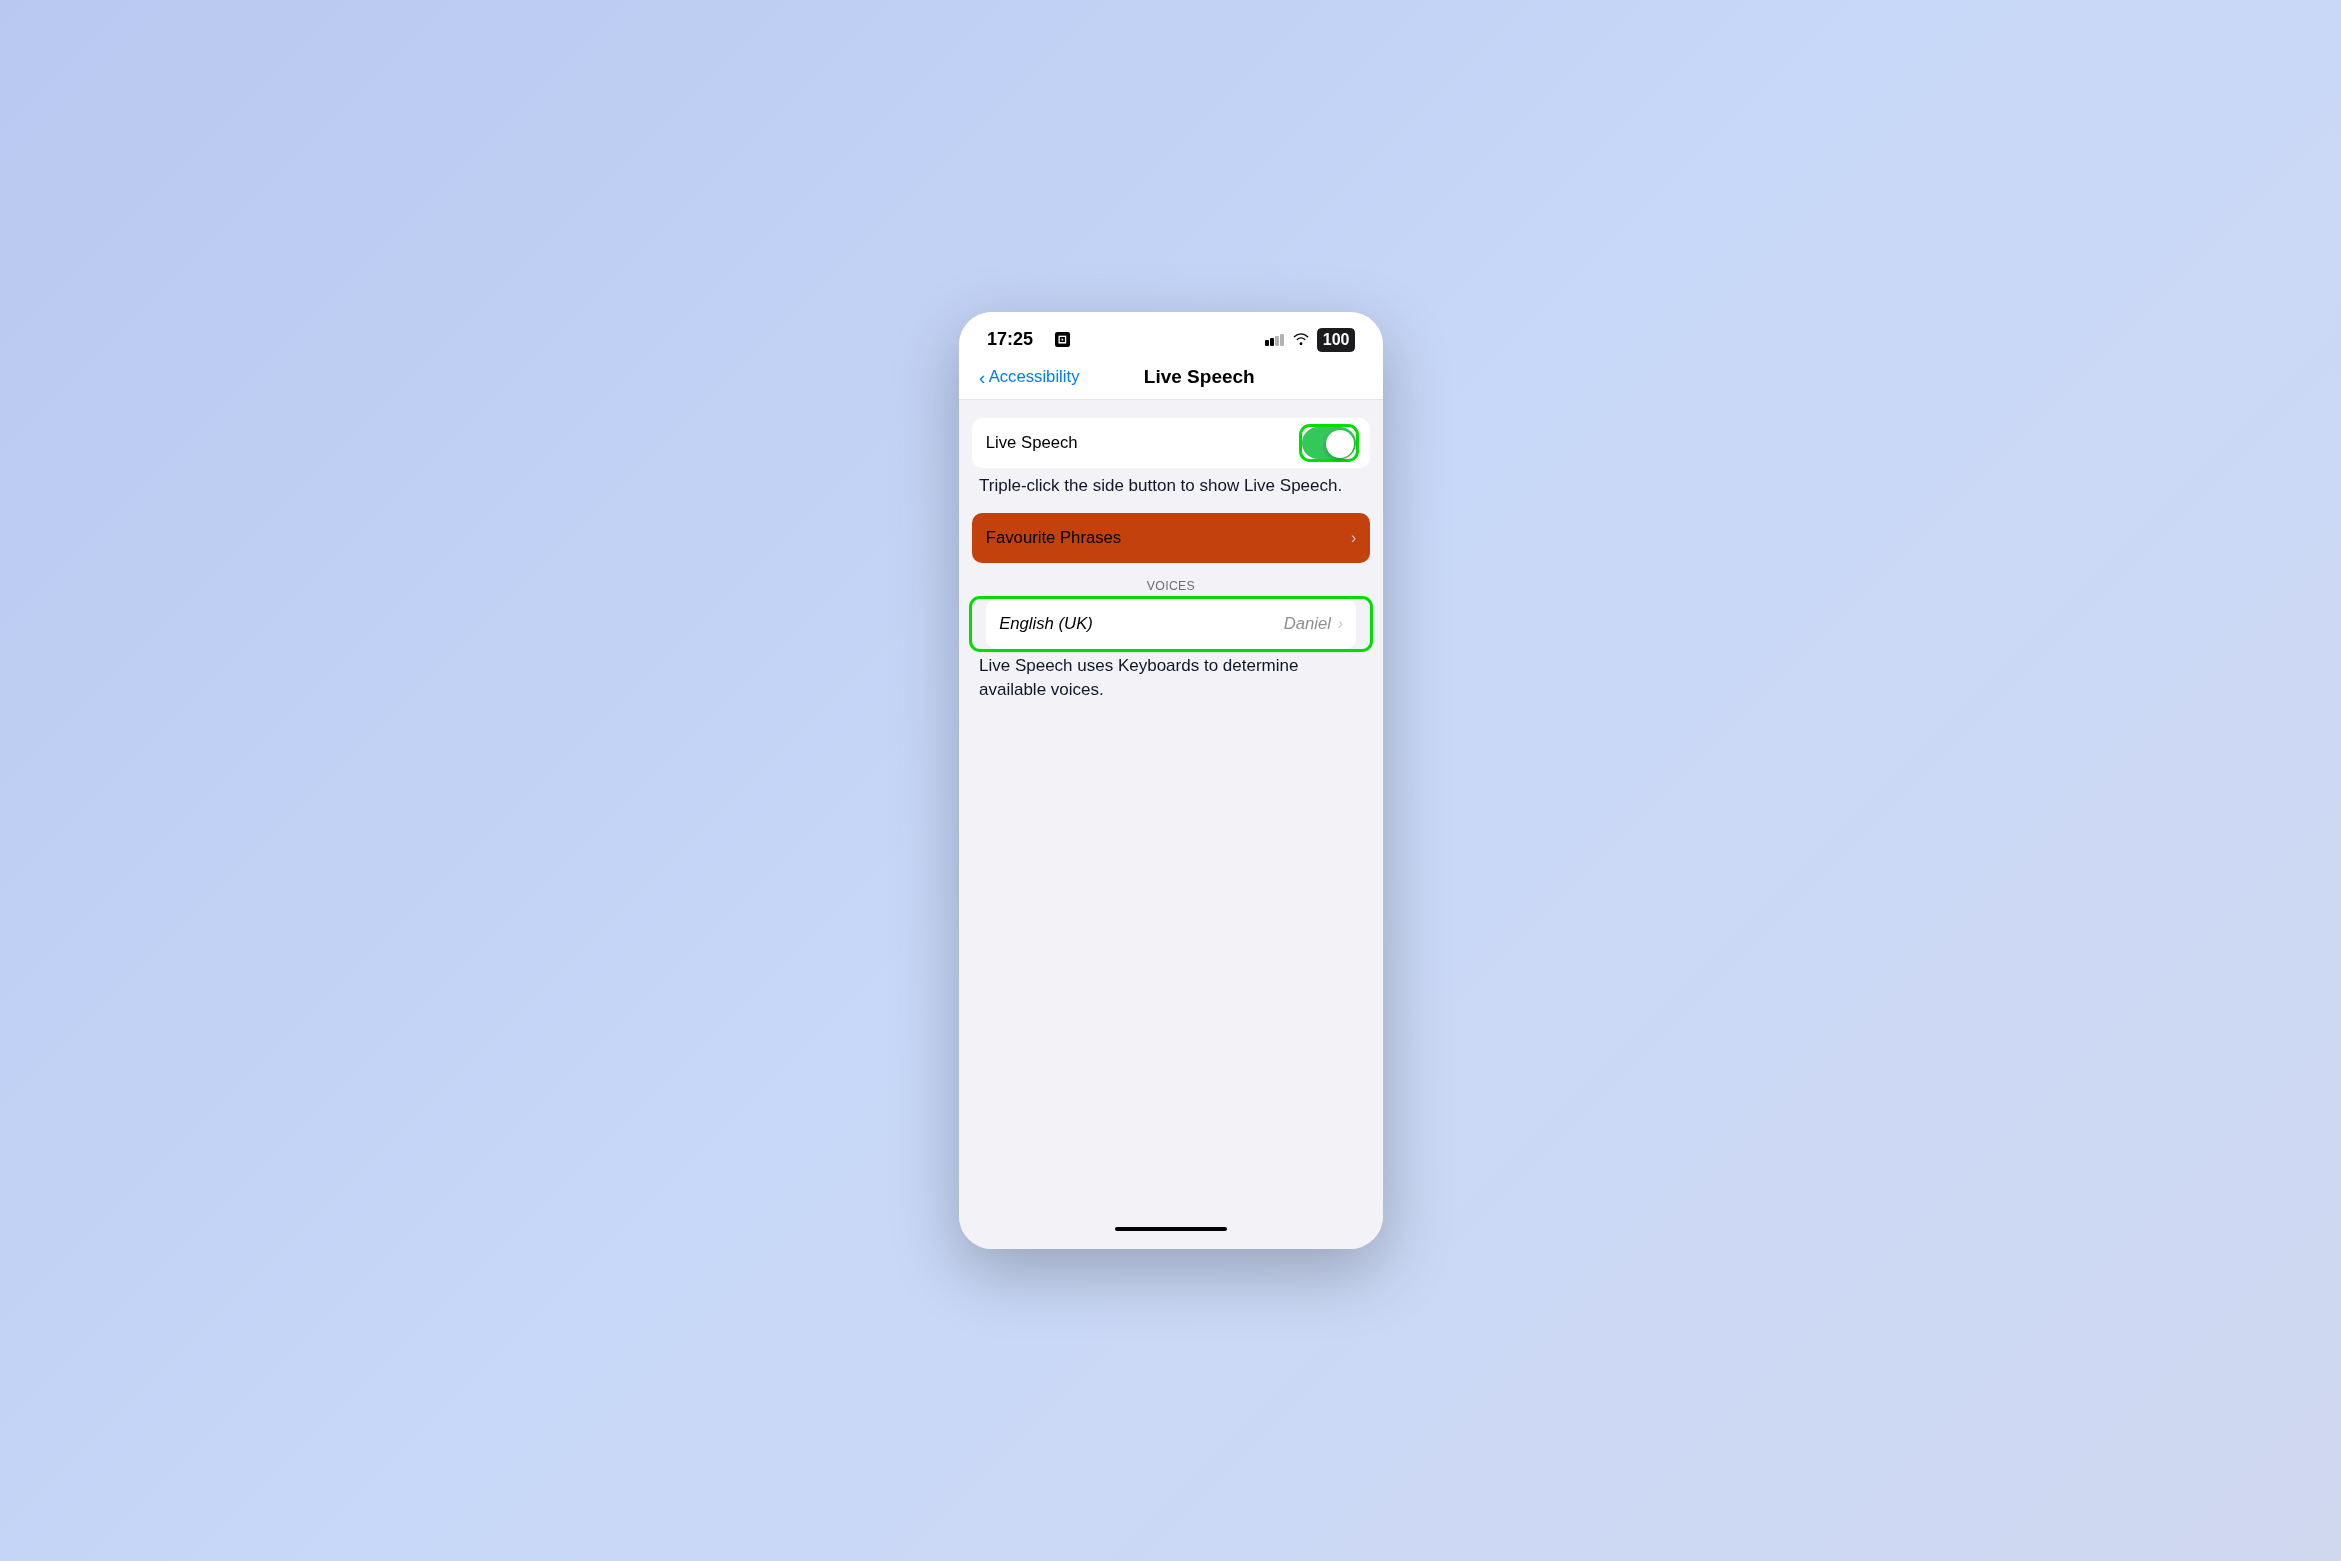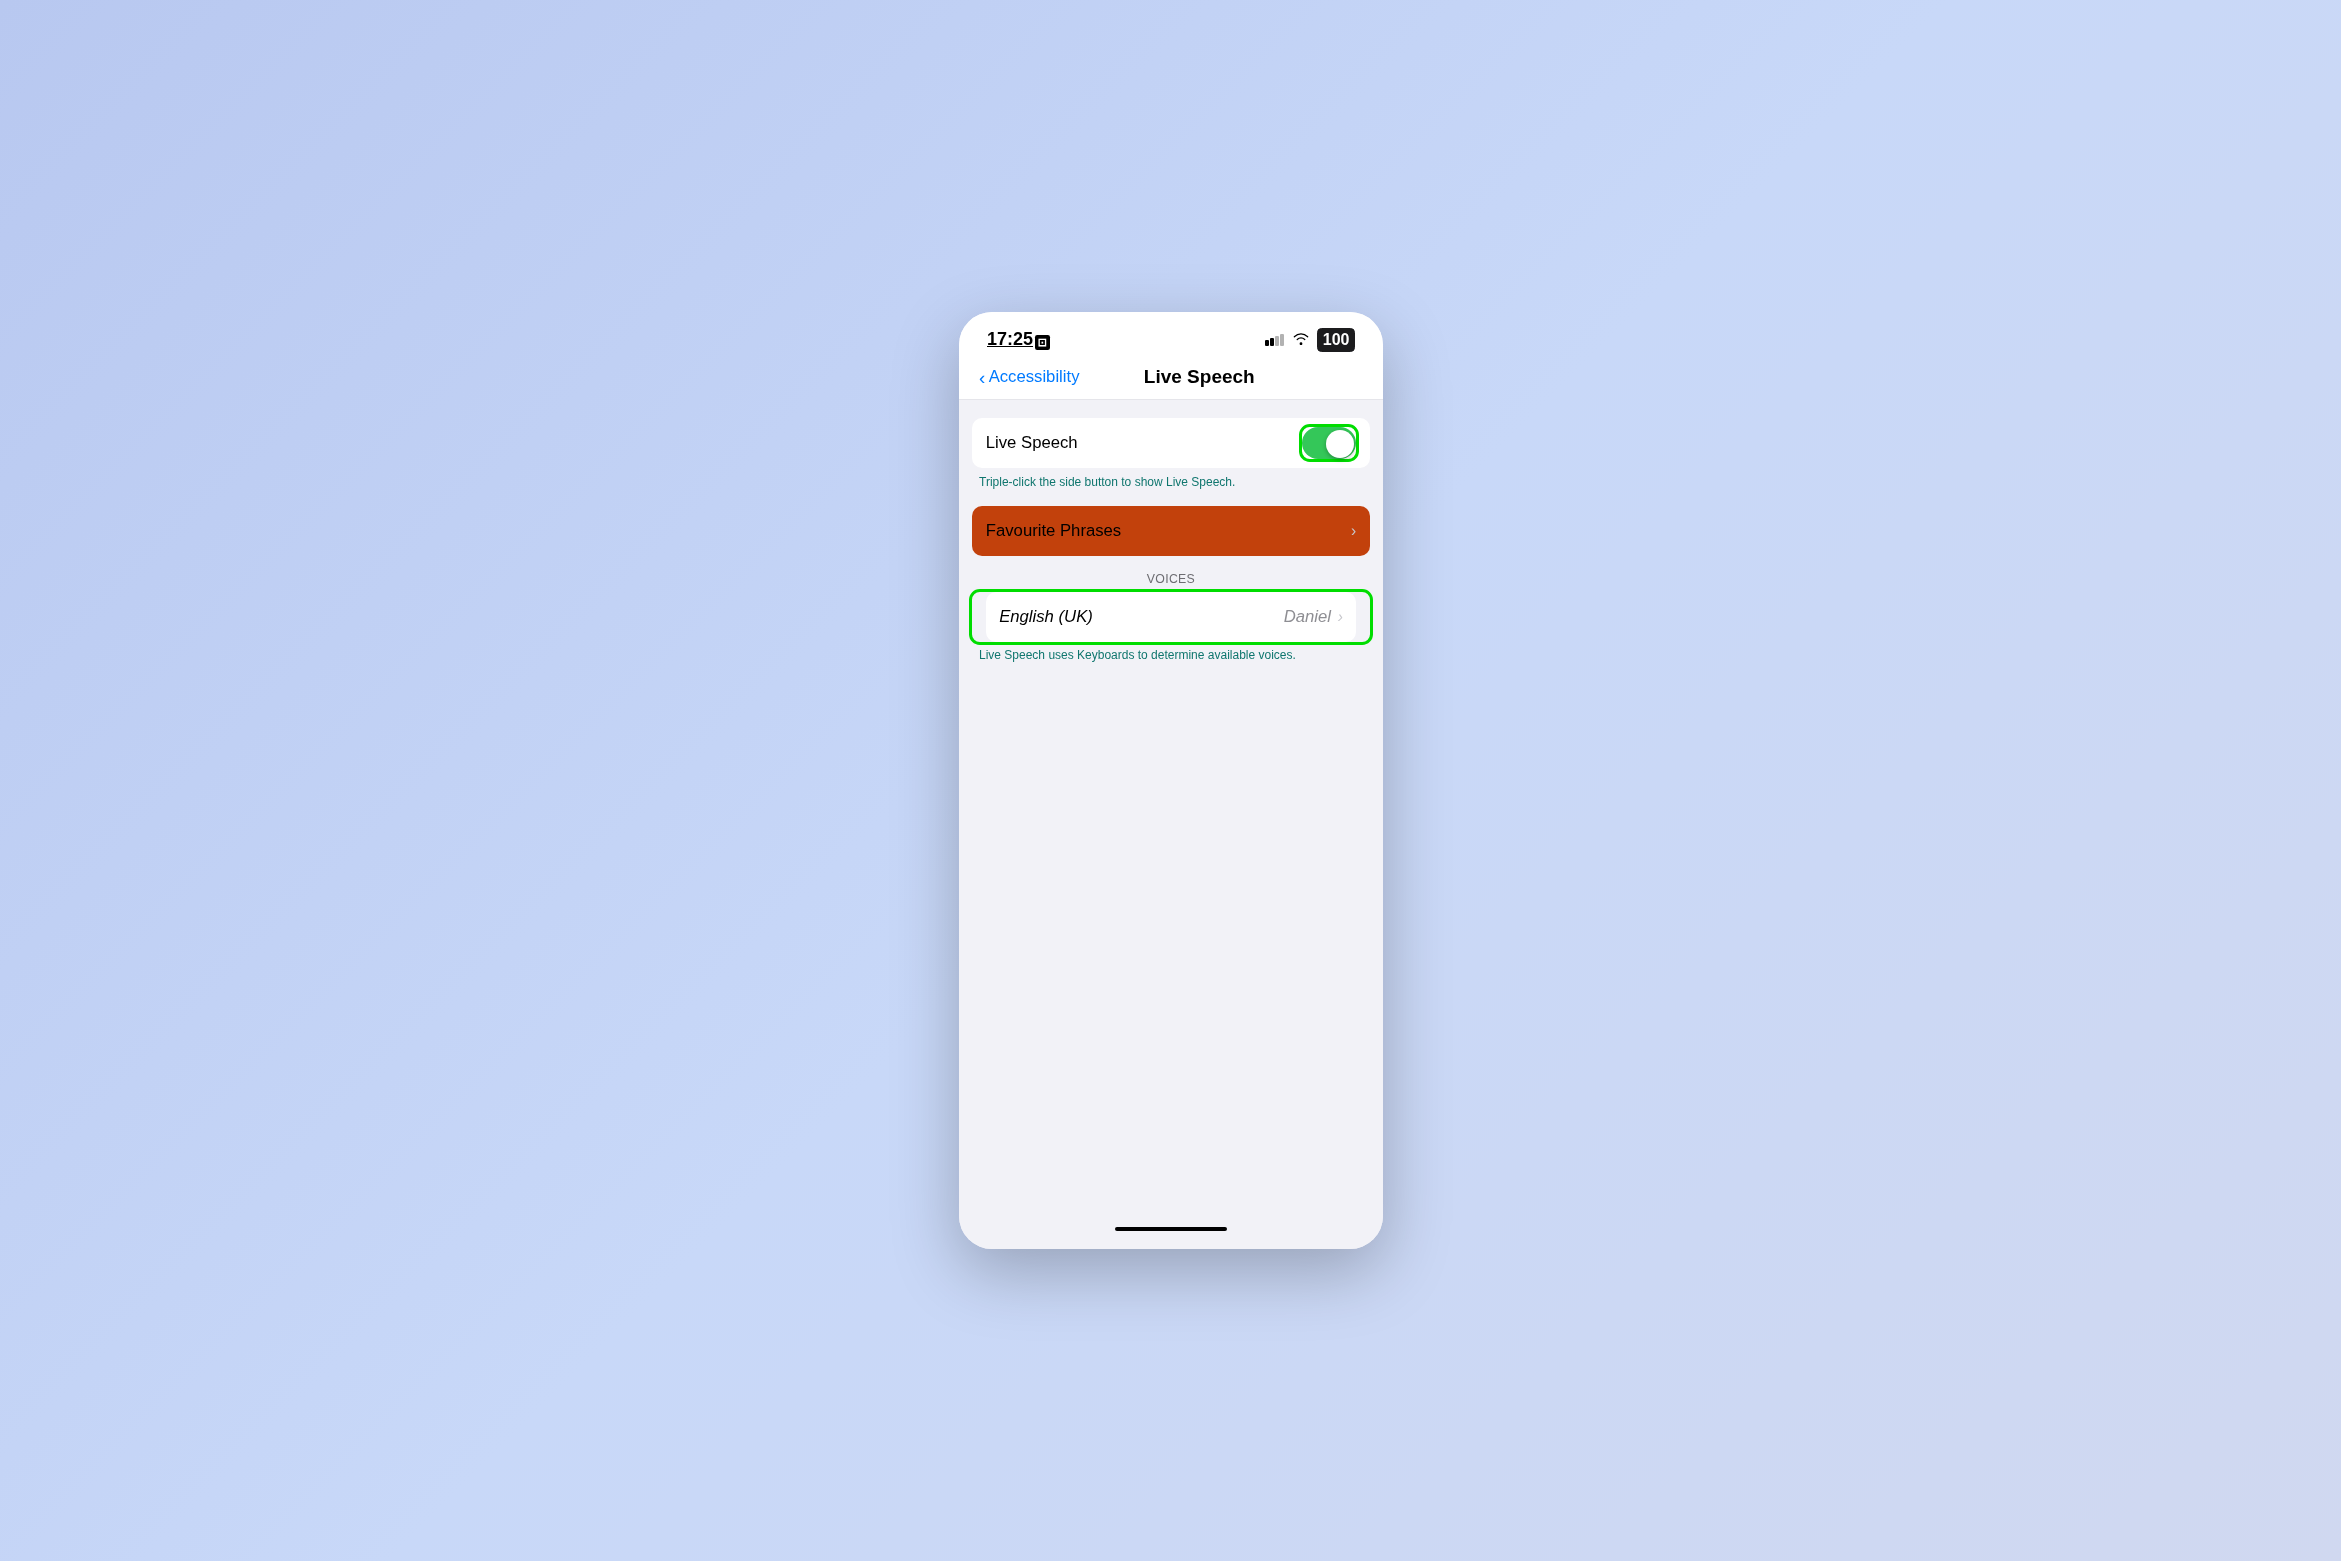--- a/index.html
+++ b/index.html
@@ -32,23 +32,22 @@
       display: flex;
       align-items: center;
       justify-content: space-between;
     }
 
     .status-time {
       font-size: 18px;
       font-weight: 600;
       color: #000;
       display: flex;
-      align-items: flex-end;
-      gap: 2px;
-      text-decoration: underline;
+      align-items: center;
+      gap: 22px;
     }
 
     .status-time .notch-icon {
       font-size: 12.3px;
       background: #000;
       color: #fff;
       border-radius: 2.2px;
       padding: 1.1px 2.8px;
       font-size: 11px;
       font-weight: 700;
@@ -152,22 +151,22 @@
       font-size: 12.3px;
       font-weight: 400;
       color: #6d6d72;
       letter-spacing: 0.3px;
       text-transform: uppercase;
       padding: 0 20px 5.6px;
       text-align: center;
     }
 
     .group-footer {
-      font-size: 12px;
-      color: #0f766e;
+      font-size: 17px;
+      color: #0f172a;
       padding: 5.6px 20px 0;
       line-height: 1.4;
     }
 
     .settings-card {
       background: #ffffff;
       border-radius: 10px;
       margin: 0 13.4px;
       overflow: hidden;
     }

